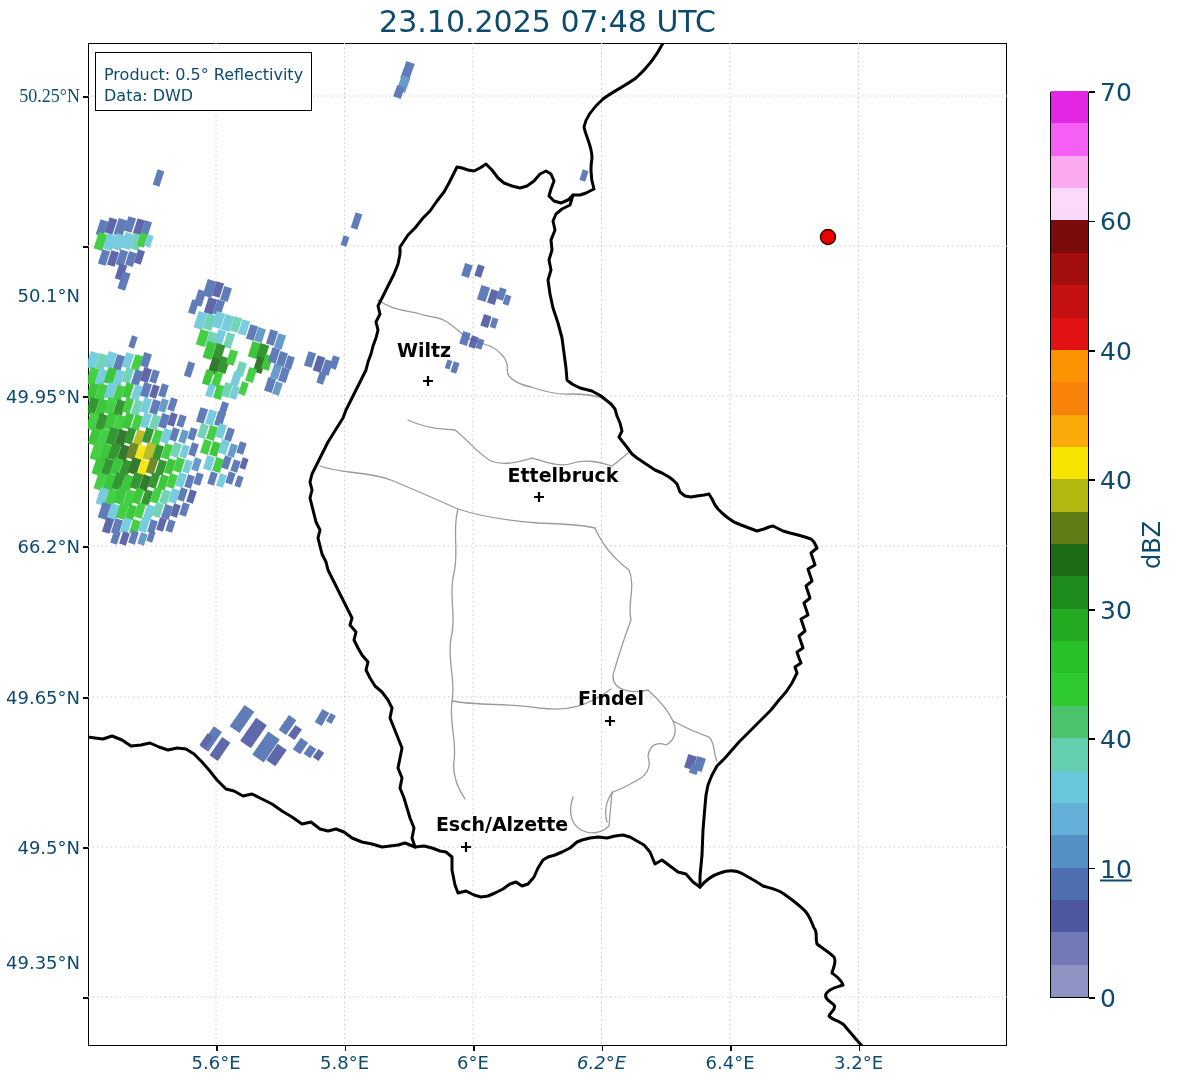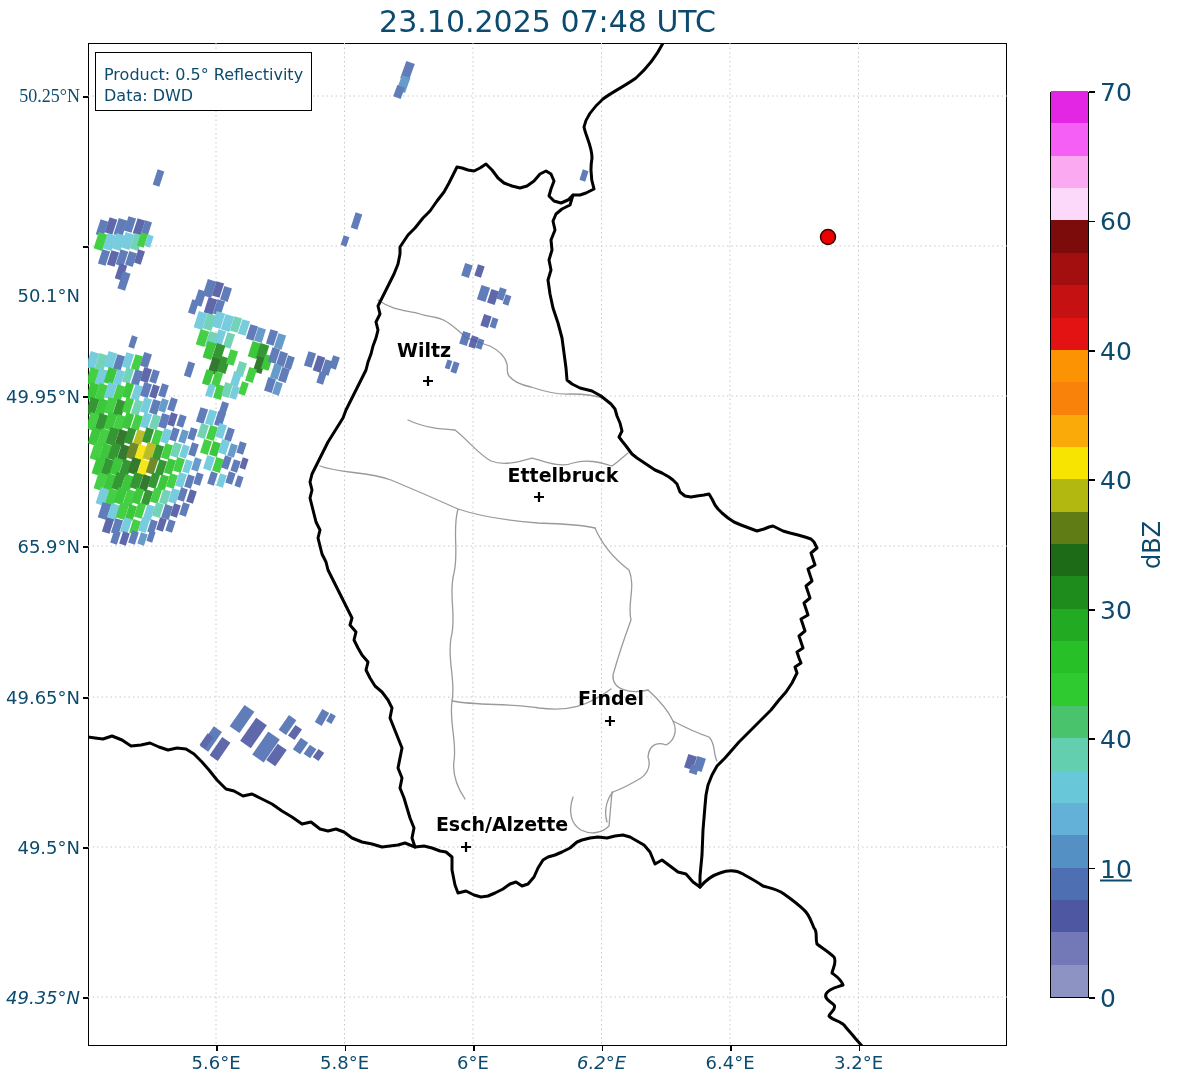--- a/index.html
+++ b/index.html
@@ -374,24 +374,24 @@
       <div class="xtick-label" style="left: 344.5px;">5.8°E</div>
       <div class="xtick-label" style="left: 473px;">6°E</div>
       <div class="xtick-label" style="left: 601.5px; font-style: italic;">6.2°E</div>
       <div class="xtick-label" style="left: 730px;">6.4°E</div>
       <div class="xtick-label" style="left: 858.5px;">3.2°E</div>
     </div>
   <div id="ytick-labels">
       <div class="ytick-label" style="top: 96px; font-family: Liberation Serif, serif;">50.25°N</div>
       <div class="ytick-label" style="top: 254px; margin-top: 41px;">50.1°N</div>
       <div class="ytick-label" style="top: 396px;">49.95°N</div>
-      <div class="ytick-label" style="top: 546px;">65.9°N</div>
+      <div class="ytick-label" style="top: 546px;">66.2°N</div>
       <div class="ytick-label" style="top: 697px; text-align: right;">49.65°N</div>
       <div class="ytick-label" style="top: 847px;">49.5°N</div>
-      <div class="ytick-label" style="top: 997px; font-style: italic;">49.35°N</div>
+      <div class="ytick-label" style="top: 962px;">49.35°N</div>
     </div>
 
   <div id="colorbar">
       <div class="cb-block" style="bottom: 0px; height: 32.8571px; background: rgb(141, 147, 194);"></div>
       <div class="cb-block" style="bottom: 32.3571px; height: 32.8571px; background: rgb(115, 121, 182);"></div>
       <div class="cb-block" style="bottom: 64.7143px; height: 32.8571px; background: rgb(77, 87, 162);"></div>
       <div class="cb-block" style="bottom: 97.0714px; height: 32.8571px; background: rgb(78, 111, 178);"></div>
       <div class="cb-block" style="bottom: 129.429px; height: 32.8571px; background: rgb(85, 144, 197);"></div>
       <div class="cb-block" style="bottom: 161.786px; height: 32.8571px; background: rgb(99, 177, 216);"></div>
       <div class="cb-block" style="bottom: 194.143px; height: 32.8571px; background: rgb(104, 200, 218);"></div>

